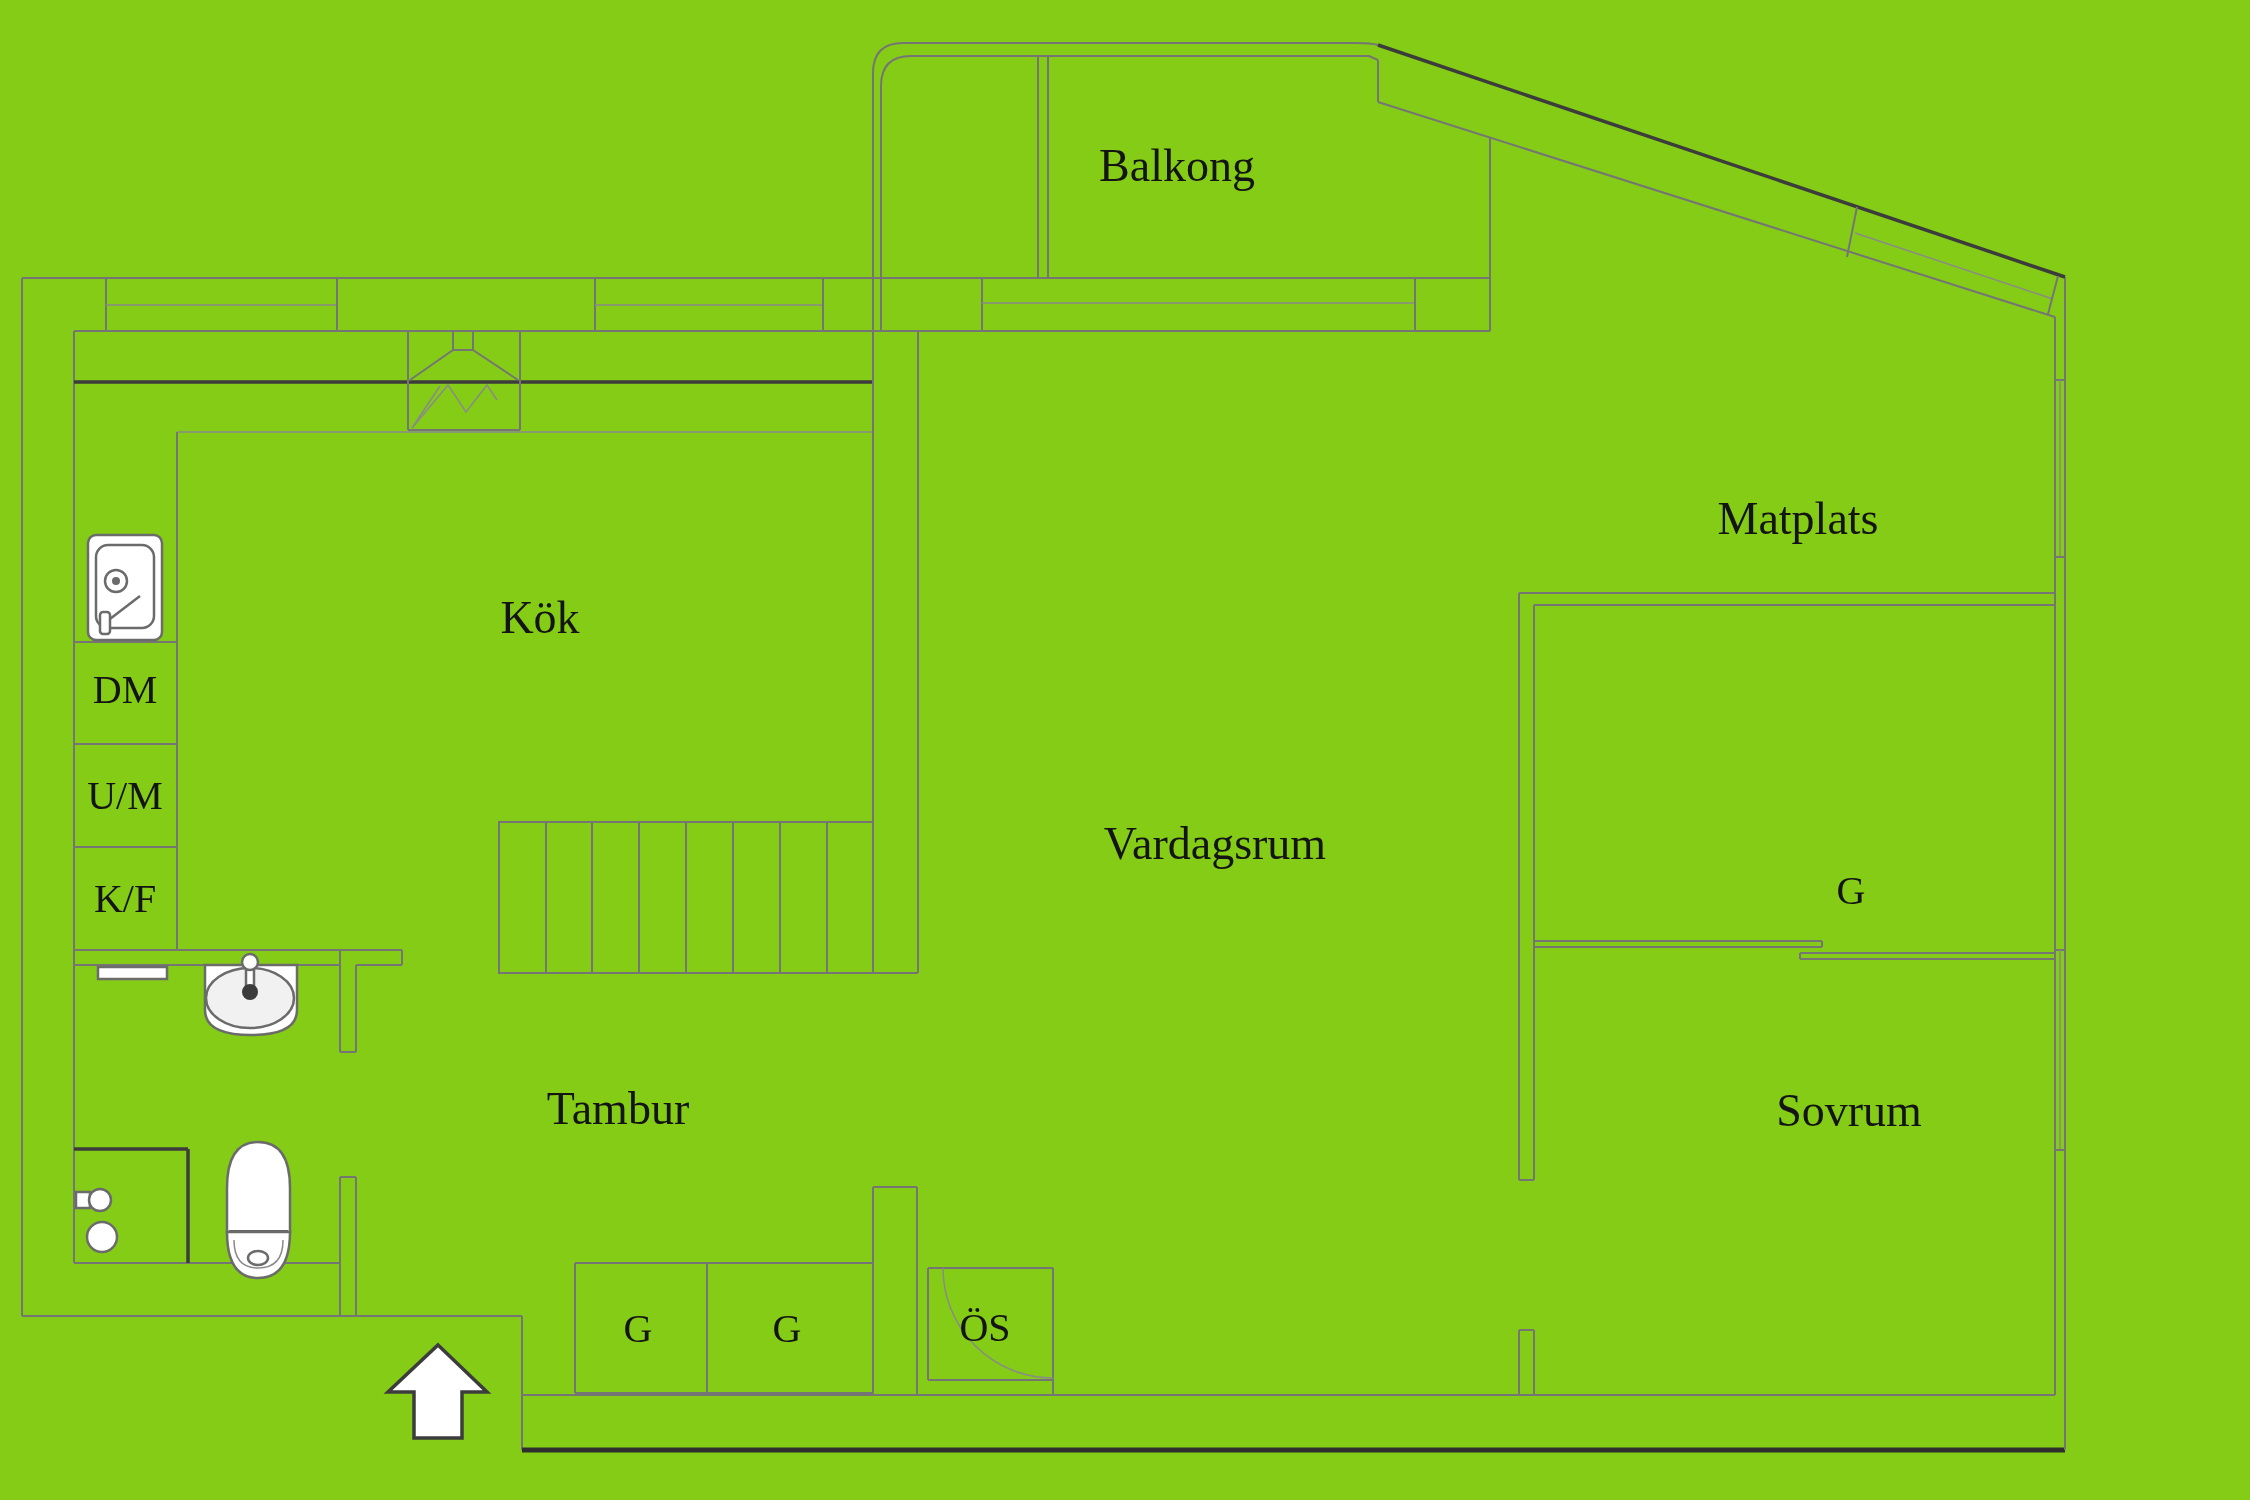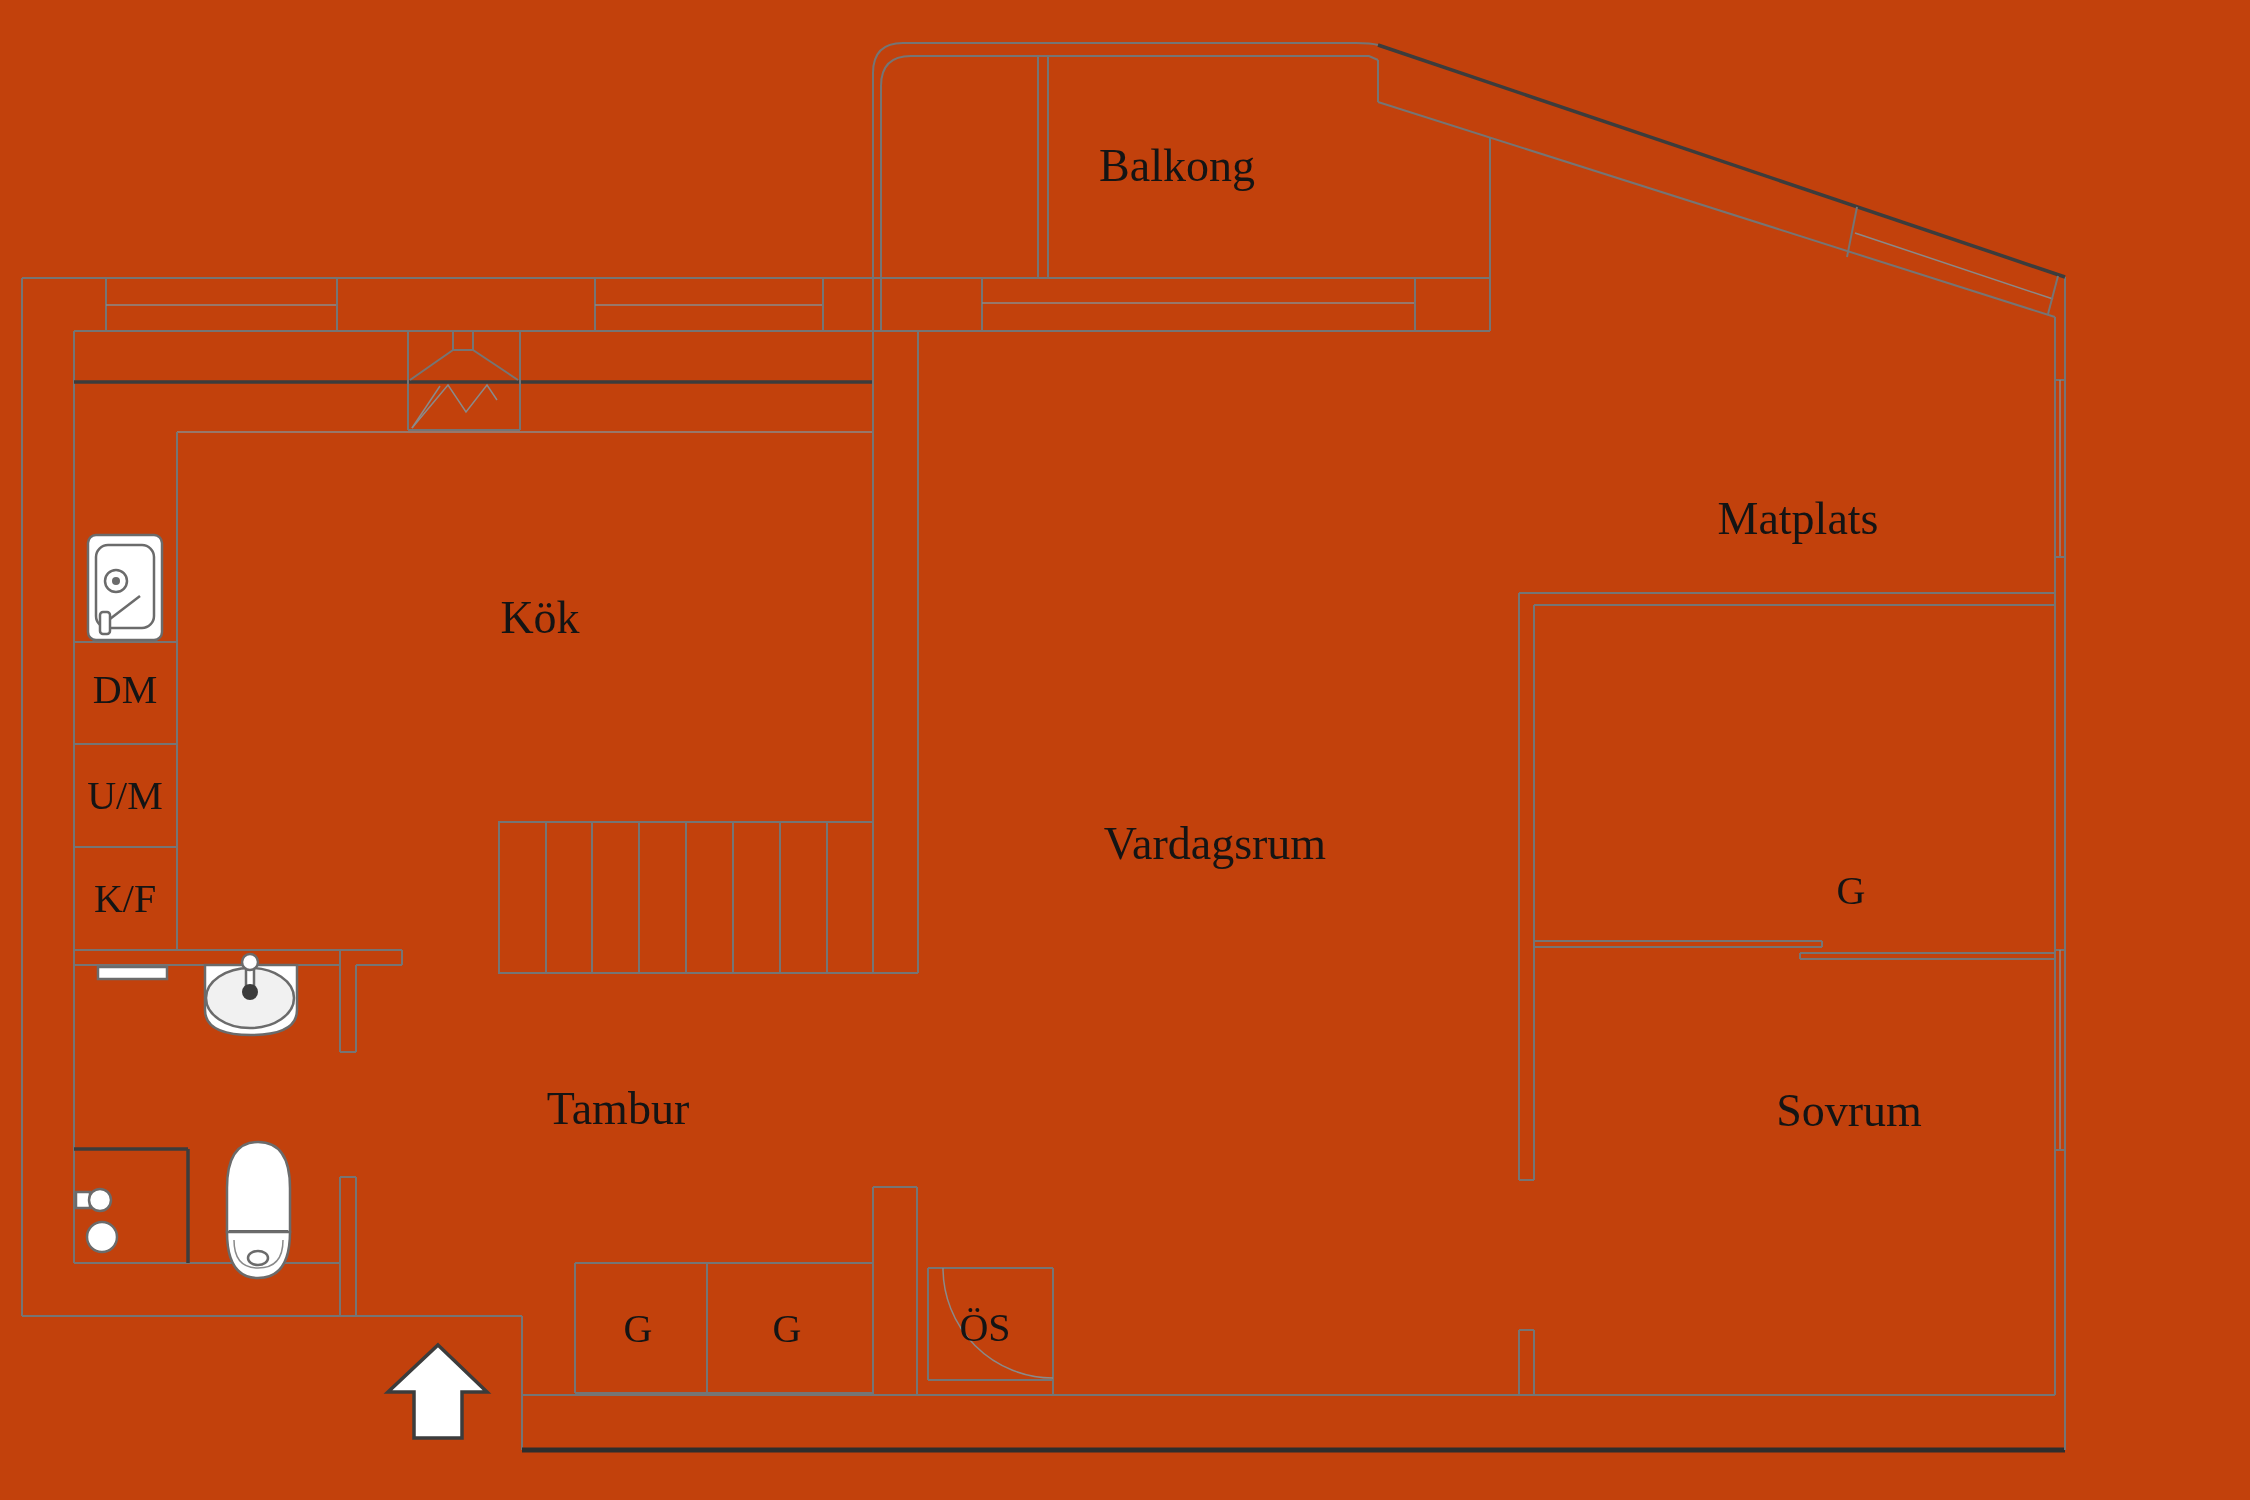--- a/index.html
+++ b/index.html
@@ -1,16 +1,16 @@
 <!DOCTYPE html>
 <html><head>
 <meta charset="utf-8">
 <style>
   html,body{margin:0;padding:0;background:#ffffff;}
-  .page{width:2250px;height:1500px;position:relative;background:#c2410c;overflow:hidden;}
+  .page{width:2250px;height:1500px;position:relative;background:#84cc16;overflow:hidden;}
   svg{display:block;}
   text{font-family:"Liberation Serif","DejaVu Serif",serif;fill:#141414;}
   .room-label{font-size:46px;}
   .sub-label{font-size:40px;}
   .ln{stroke:#757575;stroke-width:2;fill:none;}
   .ln15{stroke:#8a8a8a;stroke-width:1.5;fill:none;}
   .dk{stroke:#3c3c3c;stroke-width:3.5;fill:none;}
   .xdk{stroke:#2e2e2e;stroke-width:5;fill:none;}
   .fixt{stroke:#6b6b6b;stroke-width:2.5;fill:#ffffff;}
   .fixtfill{stroke:#6b6b6b;stroke-width:2.5;fill:#f1f1f1;}

